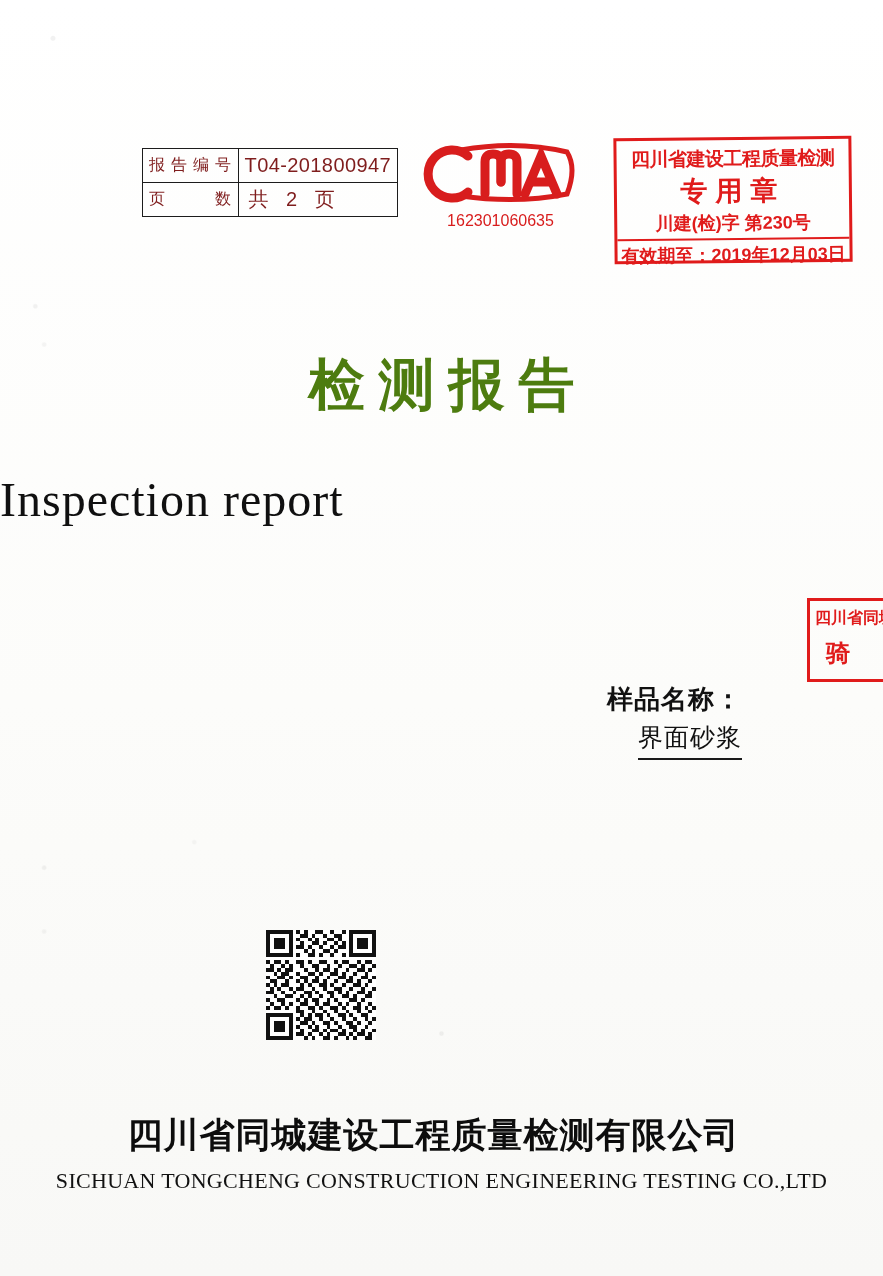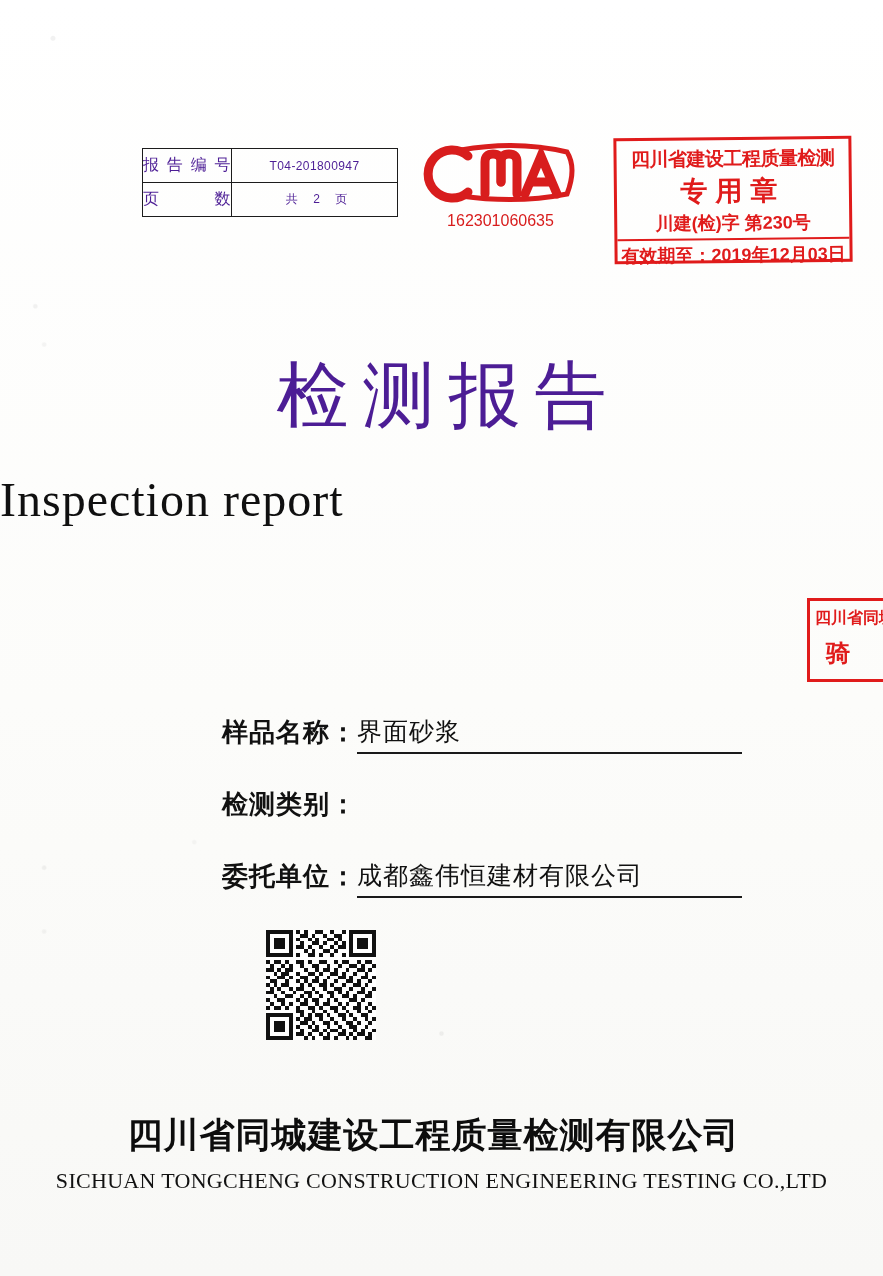--- a/index.html
+++ b/index.html
@@ -43,33 +43,33 @@
     left: 142px;
     top: 148px;
     width: 256px;
     border-collapse: collapse;
     font-family: "Liberation Sans", sans-serif;
   }
   .report-table td {
     border: 1.5px solid #1c1c1c;
     height: 33px;
     font-size: 16px;
-    color: #4c1d95;
-    padding: 0 0;
+    color: #7f1d1d;
+    padding: 0 6px;
     white-space: nowrap;
   }
   .report-table td.label {
     width: 88px;
     text-align: justify;
     text-align-last: justify;
     letter-spacing: 0.5px;
   }
   .report-table td.value {
-    text-align: center;
-    font-size: 12px;
+    text-align: left;
+    font-size: 20px;
     letter-spacing: 0.4px;
   }
   .report-table td.value.pages {
     letter-spacing: 6px;
     padding-left: 10px;
   }
 
   
   .cma-block {
     position: absolute;
@@ -165,24 +165,24 @@
   }
 
   
   .title-cn {
     position: absolute;
     top: 348px;
     left: 0;
     right: 0;
     text-align: center;
     font-family: "DejaVu Sans", sans-serif;
-    font-size: 72px;
-    font-weight: normal;
+    font-size: 56px;
+    font-weight: bold;
     letter-spacing: 14px;
-    color: #4c1d95;
+    color: #4d7c0f;
     text-indent: 14px;
   }
   .title-en {
     position: absolute;
     top: 472px;
     left: 0;
     right: 0;
     font-family: "Liberation Serif", serif;
     font-size: 48px;
     color: #101010;
@@ -193,20 +193,21 @@
   .fields {
     position: absolute;
     left: 222px;
     top: 682px;
     width: 520px;
   }
   .field-row {
     display: flex;
     align-items: flex-end;
     height: 72px;
+    flex-direction: column;
   }
   .field-label {
     font-family: "DejaVu Sans", sans-serif;
     font-size: 26px;
     font-weight: bold;
     color: #111;
     letter-spacing: 1px;
     white-space: nowrap;
     padding-bottom: 4px;
   }
@@ -308,25 +309,20 @@
 
   <div class="title-cn">检测报告</div>
   <div class="title-en">Inspection  report</div>
 
   <div class="fields">
     <div class="field-row">
       <span class="field-label">样品名称：</span>
       <span class="field-value">界面砂浆</span>
     </div>
     <div class="field-row">
-      <span class="field-label">检测类别：</span>
-    </div>
-    <div class="field-row wide">
-      <span class="field-label">委托单位：</span>
-      <span class="field-value">成都鑫伟恒建材有限公司</span>
     </div>
   </div>
 
   <div class="qr">
     <svg viewBox="0 0 29 29" width="110" height="110" shape-rendering="crispEdges" aria-hidden="true">
       <rect width="29" height="29" fill="#ffffff"></rect>
       <g fill="#111111">
         <rect x="0" y="0" width="7" height="1"></rect>
           <rect x="0" y="6" width="7" height="1"></rect>
         <rect x="0" y="0" width="1" height="7"></rect>

